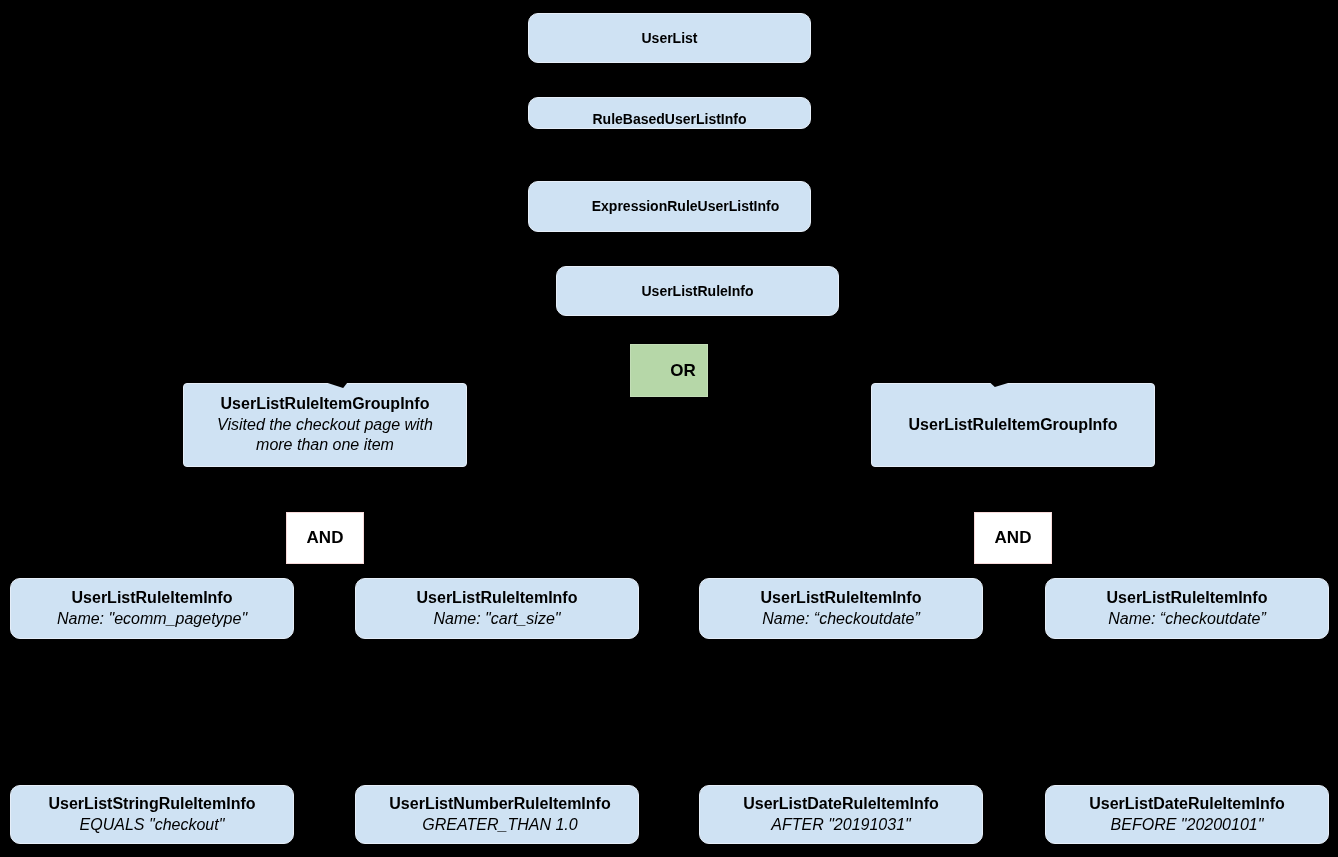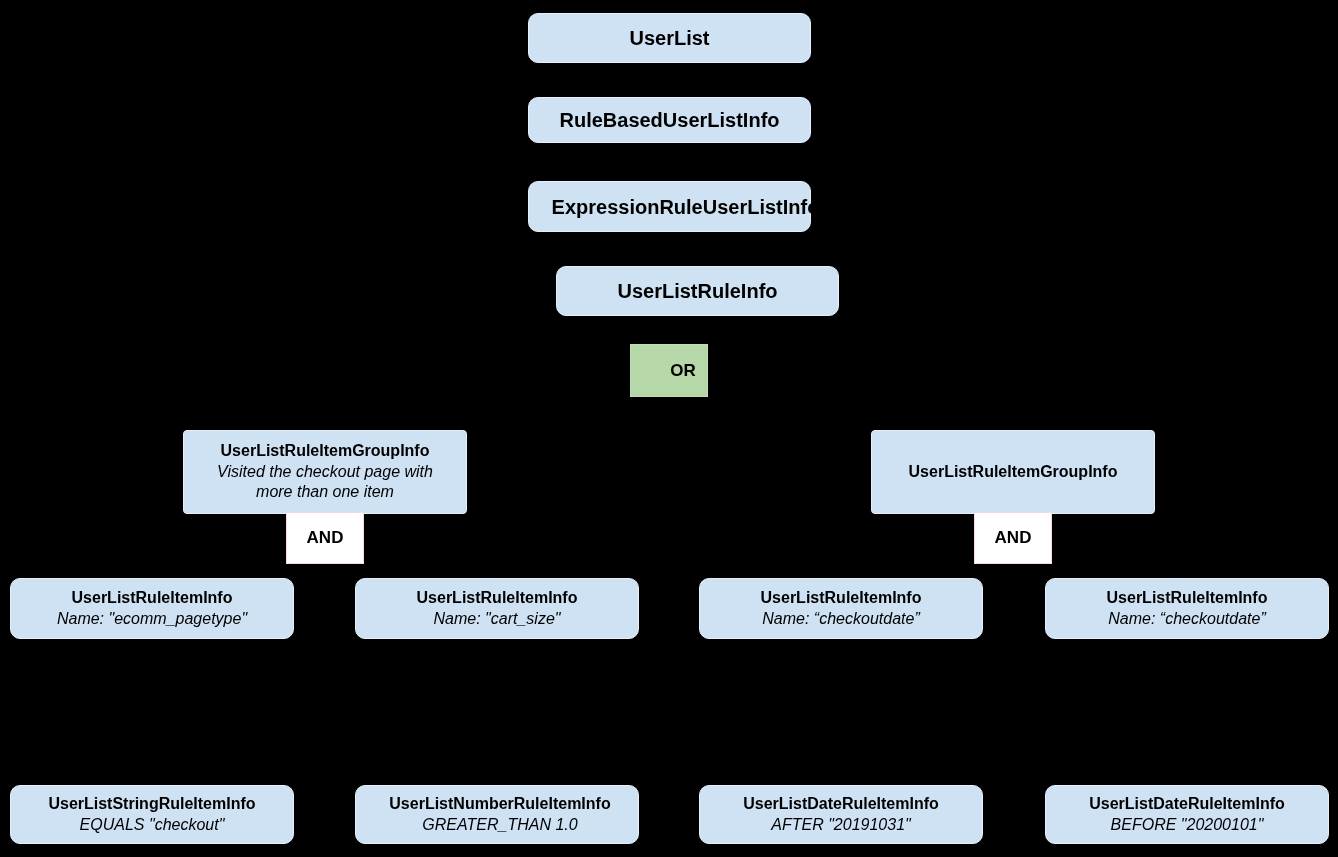--- a/index.html
+++ b/index.html
@@ -9,43 +9,43 @@
     font-family:"Liberation Sans","DejaVu Sans",sans-serif;color:#000000;
   }
   .node{
     position:absolute;background:#cfe2f3;border:1.5px solid #e6eef8;
     border-radius:10px;box-sizing:border-box;
     display:flex;flex-direction:column;align-items:center;justify-content:center;
     text-align:center;
   }
   .node .title{font-weight:bold;font-size:16px;line-height:1.3;}
   .node .subtitle{font-style:italic;font-size:16px;line-height:1.28;}
-  .chain-node .title{font-size:20px;}
-  .group-node{border-radius:4px;margin-top:47px;}
+  .chain-node .title{font-size:14px;}
+  .group-node{border-radius:4px;}
   .group-node .subtitle{max-width:242px;}
   .op{
     position:absolute;box-sizing:border-box;
     display:flex;align-items:center;justify-content:center;
     font-weight:bold;font-size:17px;
   }
   .op-or{background:#b6d7a8;border:1px solid #c3ddb7;padding-left:28px;}
   .op-and{background:#ffffff;border:1px solid #f7d9d9;}
   .notch{position:absolute;background:#000000;}
   .notch-left{clip-path:polygon(0% 35%,100% 0%,72% 100%);}
   .notch-right{clip-path:polygon(0% 20%,100% 40%,30% 100%);}
 </style>
 </head>
 <body>
 
 <div class="canvas">
 
   <div class="node chain-node" style="left:528px;top:13px;width:283px;height:50px;">
     <div class="title">UserList</div>
   </div>
-  <div class="node chain-node" style="left:528px;top:97px;width:283px;height:46px;">
+  <div class="node chain-node" style="left:528px;top:97px;width:283px;height:32px;justify-content:flex-end;">
     <div class="title">RuleBasedUserListInfo</div>
   </div>
   <div class="node chain-node" style="left:528px;top:181px;width:283px;height:51px;padding-left:32px;">
     <div class="title">ExpressionRuleUserListInfo</div>
   </div>
   <div class="node chain-node" style="left:528px;top:266px;width:283px;height:50px;margin-left:28px;">
     <div class="title">UserListRuleInfo</div>
   </div>
 
   <div class="op op-or" style="left:630px;top:344px;width:78px;height:53px;">

